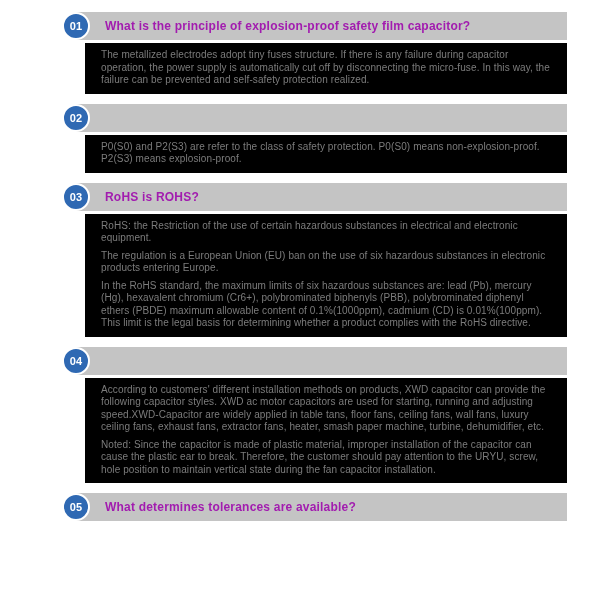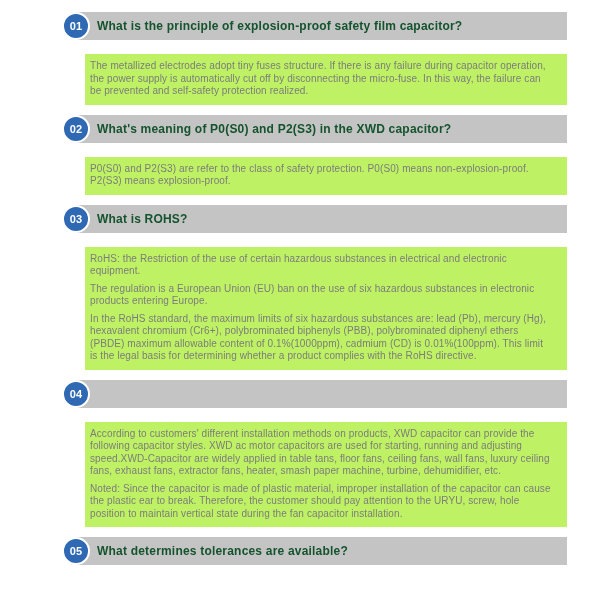--- a/index.html
+++ b/index.html
@@ -42,32 +42,32 @@
     color: #ffffff;
     font-size: 11px;
     font-weight: bold;
     display: flex;
     align-items: center;
     justify-content: center;
     letter-spacing: 0.2px;
     box-sizing: content-box;
   }
   .q-text {
-    margin: 0;
+    margin: 8px;
     font-size: 12px;
     font-weight: bold;
-    color: #14532d;
+    color: #a21caf;
     letter-spacing: 0.2px;
     white-space: nowrap;
   }
   .answer {
-    margin-top: 14px;
+    margin-top: 3px;
     margin-left: 9px;
-    background: #bef264;
-    padding: 6px 14px 7px 5px;
+    background: #000000;
+    padding: 6px 14px 7px 16px;
   }
   .answer p {
     margin: 0 0 5px 0;
     font-size: 10px;
     line-height: 12.5px;
     color: #7c7c7c;
     letter-spacing: 0.1px;
   }
   .answer p:last-child {
     margin-bottom: 0;
@@ -84,31 +84,30 @@
       <h2 class="q-text">What is the principle of explosion-proof safety film capacitor?</h2>
     </header>
     <div class="answer">
       <p>The metallized electrodes adopt tiny fuses structure. If there is any failure during capacitor operation, the power supply is automatically cut off by disconnecting the micro-fuse. In this way, the failure can be prevented and self-safety protection realized.</p>
     </div>
   </section>
 
   <section class="faq-item">
     <header class="q-bar">
       <span class="badge">02</span>
-      <h2 class="q-text">What's meaning of P0(S0) and P2(S3) in the XWD capacitor?</h2>
     </header>
     <div class="answer">
       <p>P0(S0) and P2(S3) are refer to the class of safety protection. P0(S0) means non-explosion-proof. P2(S3) means explosion-proof.</p>
     </div>
   </section>
 
   <section class="faq-item">
     <header class="q-bar">
       <span class="badge">03</span>
-      <h2 class="q-text">What is ROHS?</h2>
+      <h2 class="q-text">RoHS is ROHS?</h2>
     </header>
     <div class="answer">
       <p>RoHS: the Restriction of the use of certain hazardous substances in electrical and electronic equipment.</p>
       <p>The regulation is a European Union (EU) ban on the use of six hazardous substances in electronic products entering Europe.</p>
       <p>In the RoHS standard, the maximum limits of six hazardous substances are: lead (Pb), mercury (Hg), hexavalent chromium (Cr6+), polybrominated biphenyls (PBB), polybrominated diphenyl ethers (PBDE) maximum allowable content of 0.1%(1000ppm), cadmium (CD) is 0.01%(100ppm). This limit is the legal basis for determining whether a product complies with the RoHS directive.</p>
     </div>
   </section>
 
   <section class="faq-item">
     <header class="q-bar">

